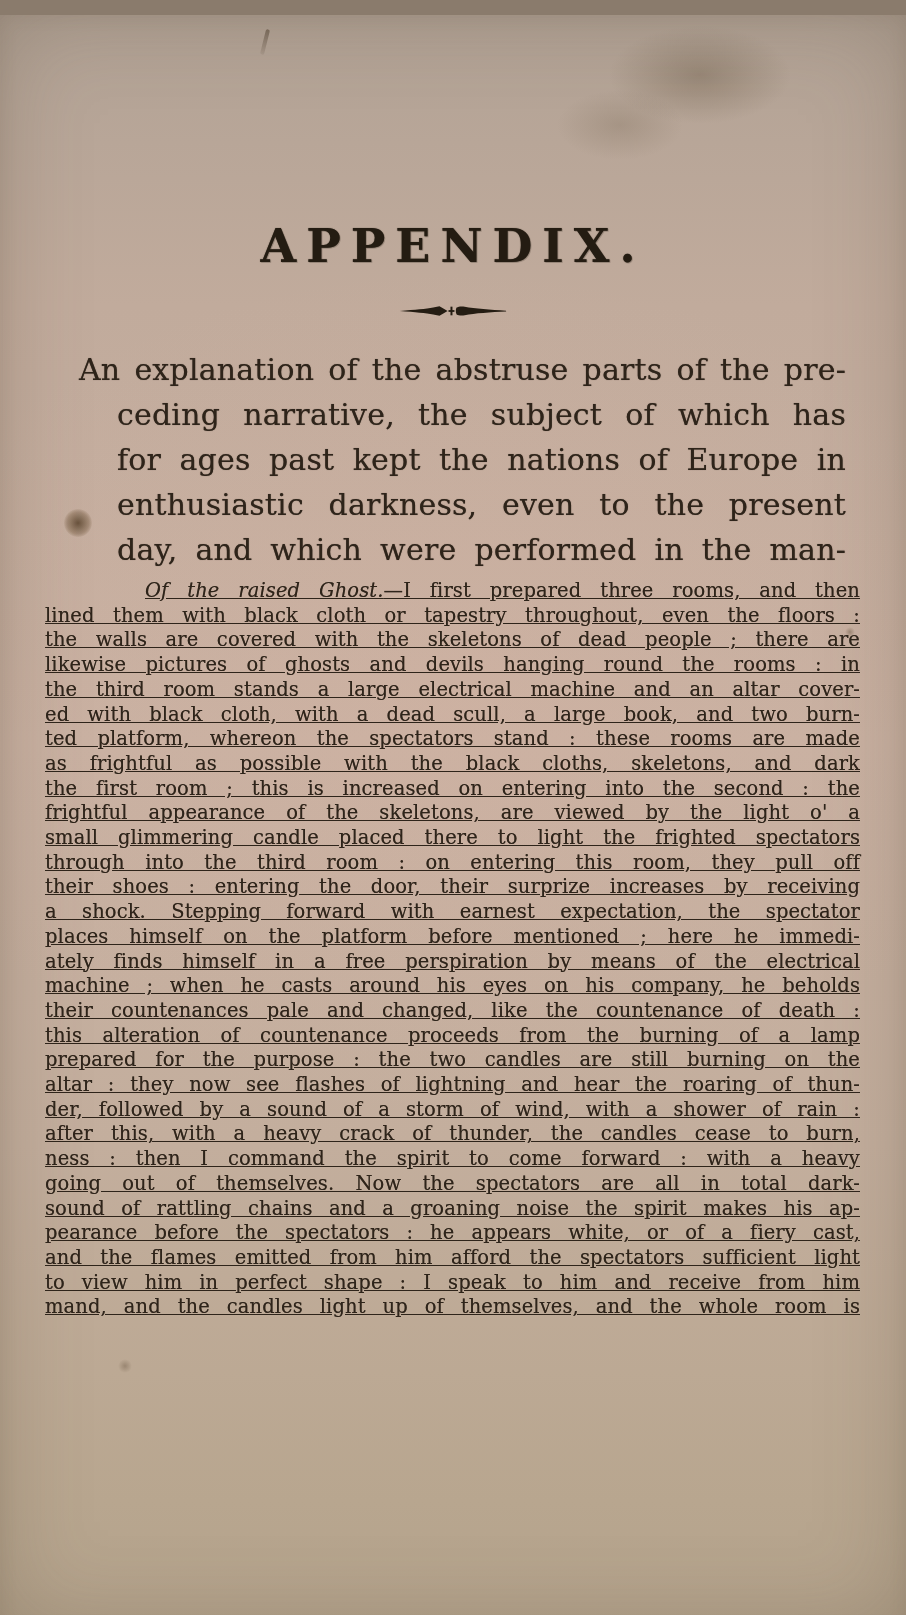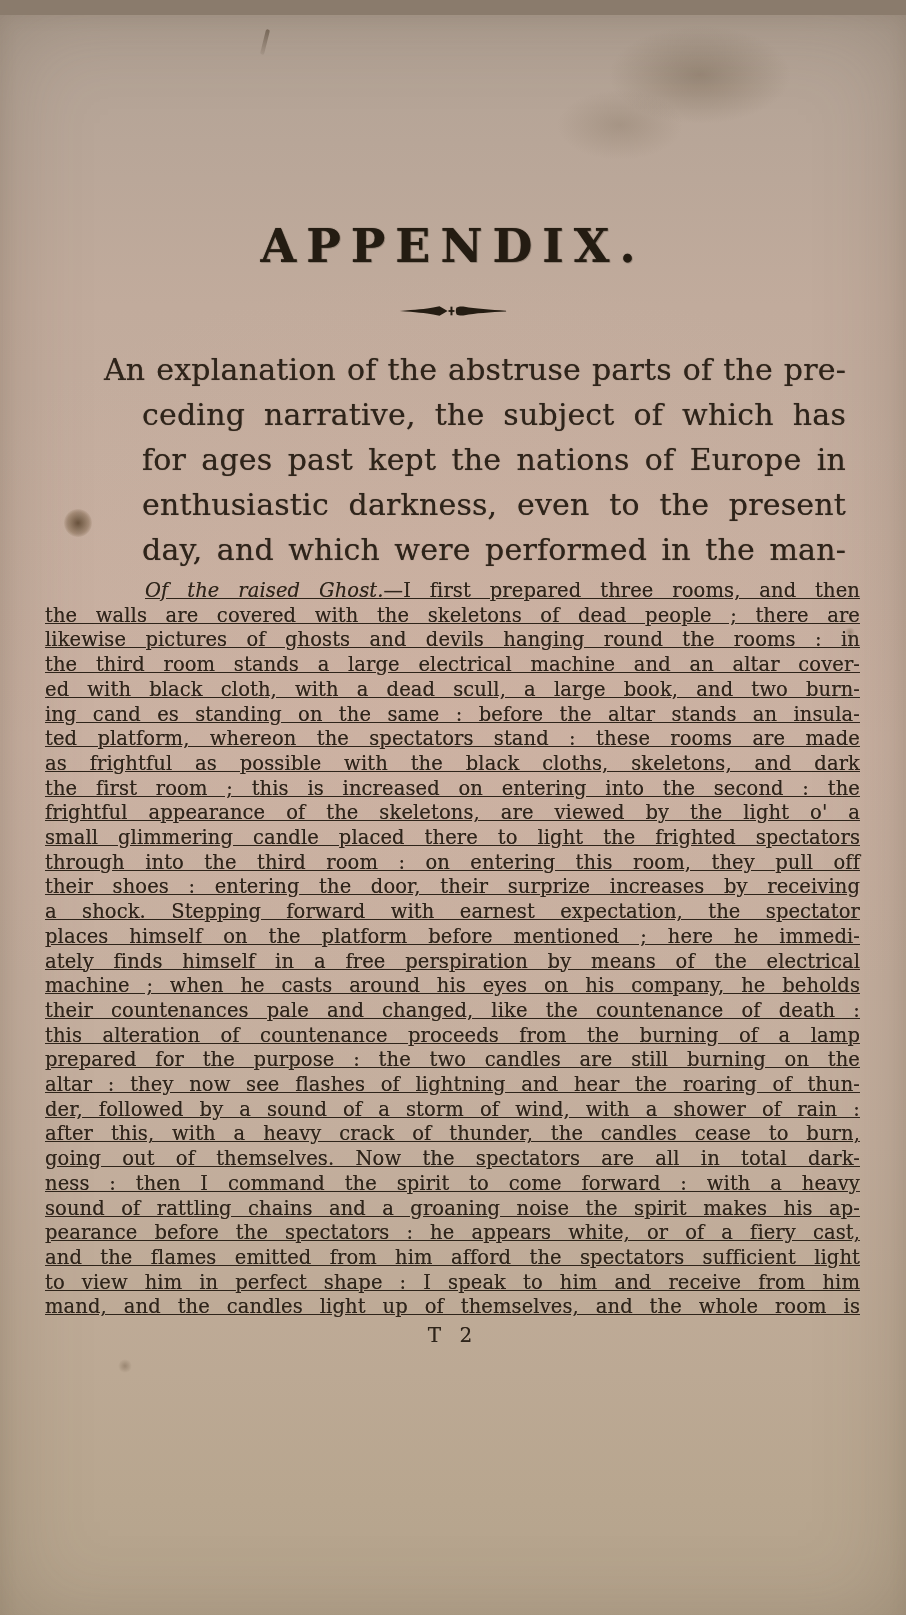--- a/index.html
+++ b/index.html
@@ -38,21 +38,21 @@
 
   .title{
     padding-top:204px;text-align:center;
     font-size:46px;font-weight:bold;letter-spacing:10px;
     color:#241c12;
     text-shadow:0 0 1px rgba(36,28,18,.75), 1px 1px 0 rgba(36,28,18,.18);
   }
   .divider{display:block;margin:30px auto 0 auto;}
 
   .intro{
-    margin-top:28px;padding:0 60px 0 104px;
+    margin-top:28px;padding:0 60px 0 79px;
     font-size:30px;line-height:45px;letter-spacing:.2px;
     text-shadow:0 0 .8px rgba(46,36,26,.65);
   }
   .intro .ln{text-align:justify;text-align-last:justify;}
   .intro .ind{padding-left:38px;}
   .intro .short{text-align-last:left;}
 
   .bodytext{
     margin-top:7px;padding:0 46px 0 45px;
     font-size:19.5px;line-height:24.7px;letter-spacing:.1px;
@@ -89,46 +89,45 @@
   <div class="intro">
     <div class="ln">An explanation of the abstruse parts of the pre-</div>
     <div class="ln ind">ceding narrative, the subject of which has</div>
     <div class="ln ind">for ages past kept the nations of Europe in</div>
     <div class="ln ind">enthusiastic darkness, even to the present</div>
     <div class="ln ind">day, and which were performed in the man-</div>
   </div>
 
   <div class="bodytext">
     <div class="ln first"><span class="ital">Of the raised Ghost.</span><span>—I first prepared three rooms, and then</span></div>
+    <div class="ln">lined them with black cloth or tapestry throughout, even the floors :</div>
     <div class="ln">the walls are covered with the skeletons of dead people ; there are</div>
     <div class="ln">likewise pictures of ghosts and devils hanging round the rooms : in</div>
     <div class="ln">the third room stands a large electrical machine and an altar cover-</div>
     <div class="ln">ed with black cloth, with a dead scull, a large book, and two burn-</div>
-    <div class="ln">ing cand es standing on the same : before the altar stands an insula-</div>
     <div class="ln">ted platform, whereon the spectators stand : these rooms are made</div>
     <div class="ln">as frightful as possible with the black cloths, skeletons, and dark</div>
     <div class="ln">the first room ; this is increased on entering into the second : the</div>
     <div class="ln">frightful appearance of the skeletons, are viewed by the light o' a</div>
     <div class="ln">small glimmering candle placed there to light the frighted spectators</div>
     <div class="ln">through into the third room : on entering this room, they pull off</div>
     <div class="ln">their shoes : entering the door, their surprize increases by receiving</div>
     <div class="ln">a shock.  Stepping forward with earnest expectation, the spectator</div>
     <div class="ln">places himself on the platform before mentioned ; here he immedi-</div>
     <div class="ln">ately finds himself in a free perspiration by means of the electrical</div>
     <div class="ln">machine ; when he casts around his eyes on his company, he beholds</div>
     <div class="ln">their countenances pale and changed, like the countenance of death :</div>
     <div class="ln">this alteration of countenance proceeds from the burning of a lamp</div>
     <div class="ln">prepared for the purpose : the two candles are still burning on the</div>
     <div class="ln">altar : they now see flashes of lightning and hear the roaring of thun-</div>
     <div class="ln">der, followed by a sound of a storm of wind, with a shower of rain :</div>
     <div class="ln">after this, with a heavy crack of thunder, the candles cease to burn,</div>
+    <div class="ln">ness : then I command the spirit to come forward : with a heavy</div>
     <div class="ln">going out of themselves.  Now the spectators are all in total dark-</div>
-    <div class="ln">ness : then I command the spirit to come forward : with a heavy</div>
     <div class="ln">sound of rattling chains and a groaning noise the spirit makes his ap-</div>
     <div class="ln">pearance before the spectators : he appears white, or of a fiery cast,</div>
     <div class="ln">and the flames emitted from him afford the spectators sufficient light</div>
     <div class="ln">to view him in perfect shape : I speak to him and receive from him</div>
     <div class="ln">mand, and the candles light up of themselves, and the whole room is</div>
   </div>
 
-  <div class="sig">T 2</div>
 
 </div>
 
 </body></html>

